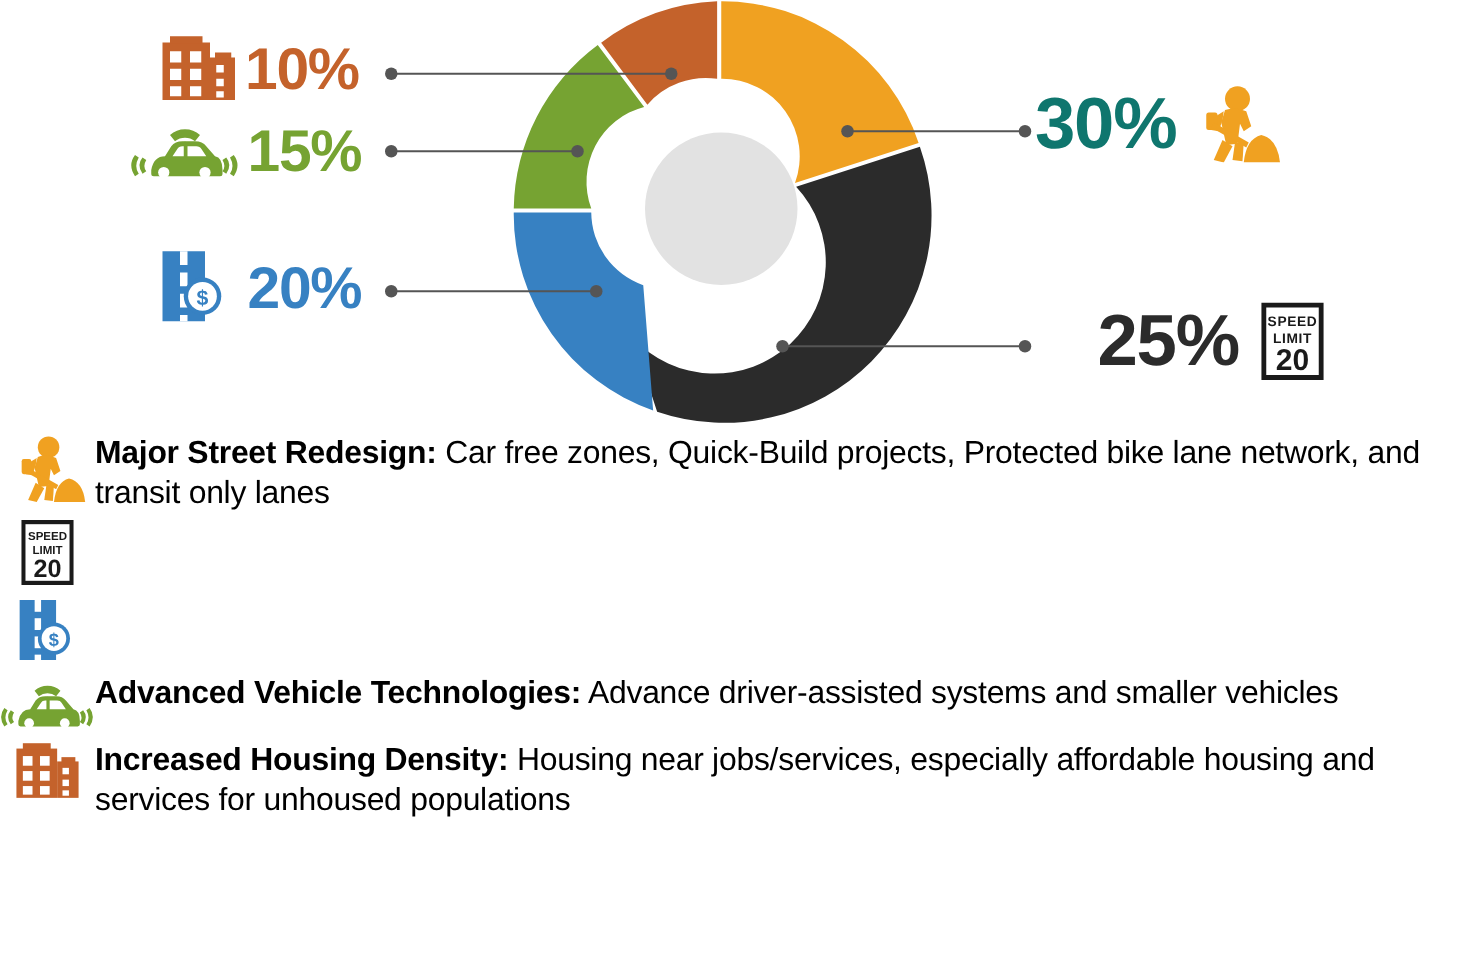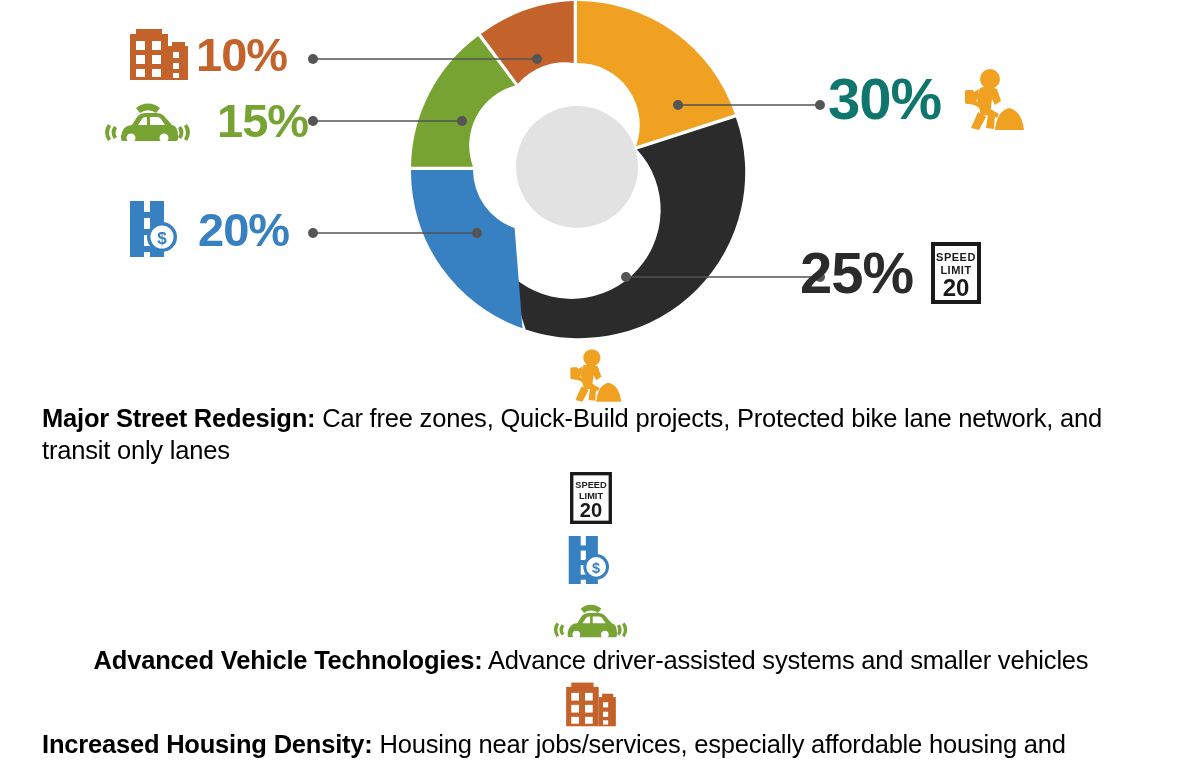--- a/index.html
+++ b/index.html
@@ -48,37 +48,36 @@
     display: inline-block;
     line-height: 0;
   }
 
   
   .callout.left .ico { margin-right: 6px; }
   
   .callout.right .ico { margin-left: 12px; }
 
   #callout-housing   { left: 128px; top: 26px; }
-  #callout-avt       { left: 104px; top: 92px; gap: 19px; }
+  #callout-avt       { left: 104px; top: 92px; }
   #callout-mode      { left: 128px; top: 199px; }
   #callout-street    { left: 828px; top: 68px; }
-  #callout-speed     { left: 800px; top: 242px; }
+  #callout-speed     { left: 878px; top: 242px; }
 
   
   #legend {
     position: absolute;
     left: 0;
     top: 344px;
     width: 1182px;
   }
   .legend-row {
     display: flex;
-    align-items: center;
+    align-items: flex-start;
     margin-bottom: 2px;
-    flex-direction: column;
   }
   .legend-ico {
     width: 76px;
     min-width: 76px;
     display: flex;
     justify-content: center;
     align-items: flex-start;
     padding-top: 2px;
     line-height: 0;
   }

